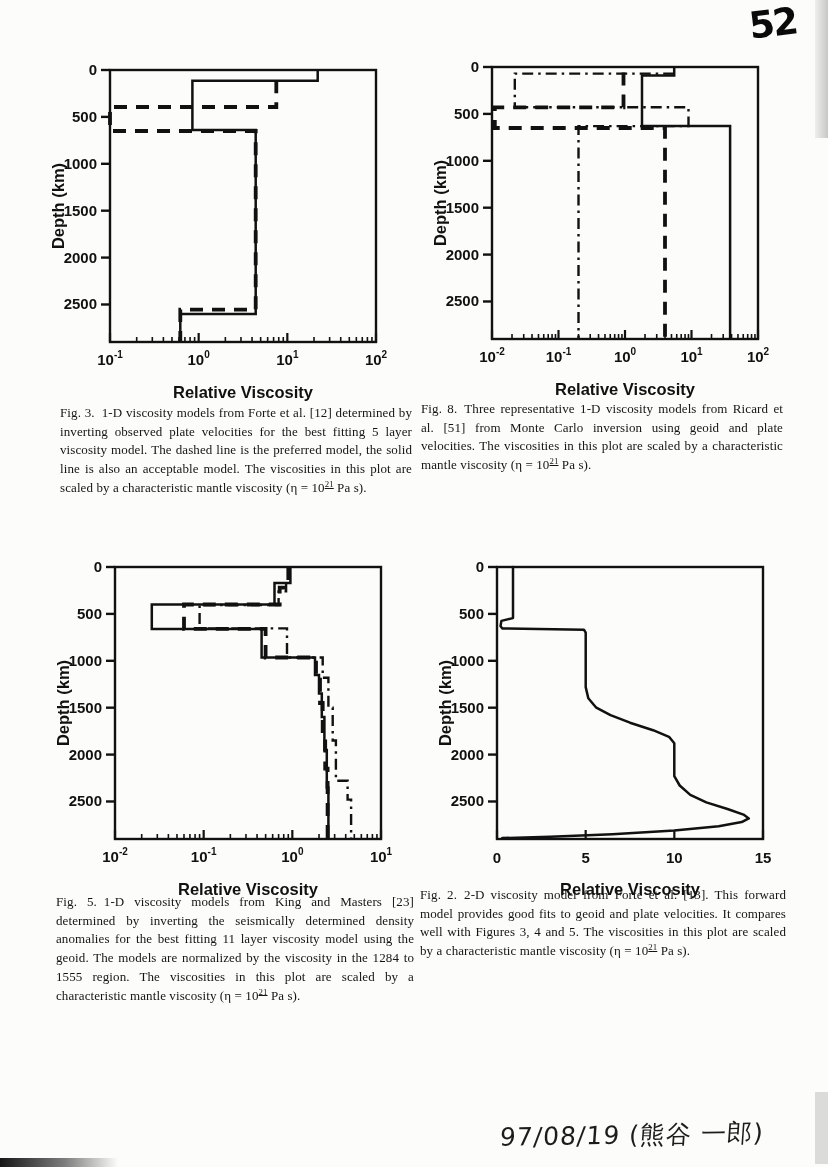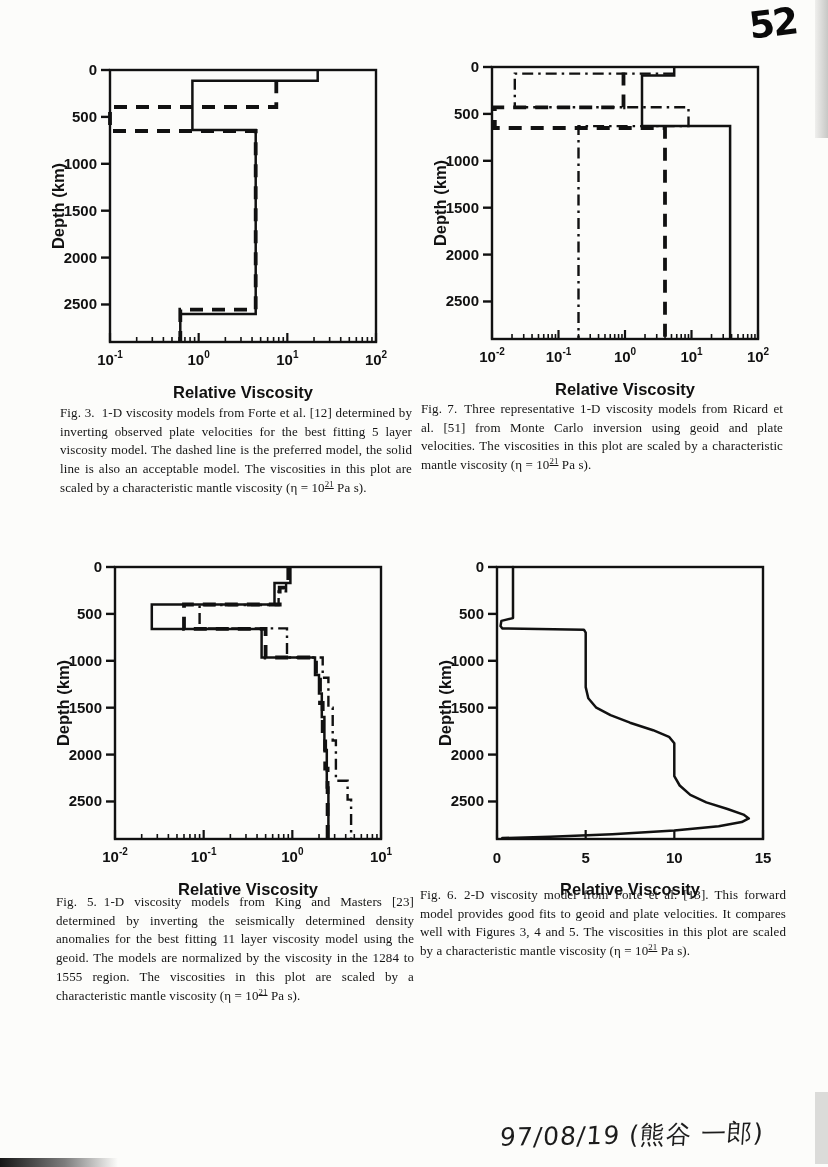--- a/index.html
+++ b/index.html
@@ -165,21 +165,21 @@
     <text x="326" y="310" text-anchor="middle" class="tick"><tspan>10</tspan><tspan dy="-7" class="sup">2</tspan></text>
     <polyline points="242.2,15.0 242.2,23.4 210.0,23.4 210.0,74.1 298.1,74.1 298.1,286.1" fill="none" stroke="#111" stroke-width="2.5" stroke-linejoin="miter"></polyline>
     <polyline points="191.5,20.6 191.5,55.3 62.8,55.3 62.8,76.0 233.0,76.0 233.0,286.1" fill="none" stroke="#111" stroke-width="3.8" stroke-linejoin="miter" stroke-dasharray="13,9"></polyline>
     <polyline points="242.2,21.6 82.8,21.6 82.8,55.3 256.5,55.3 256.5,74.1 146.5,74.1 146.5,286.1" fill="none" stroke="#111" stroke-width="2.4" stroke-linejoin="miter" stroke-dasharray="11,5,2.5,5"></polyline>
     <text x="193" y="343" text-anchor="middle" class="axis-label">Relative Viscosity</text>
     <text x="14" y="151" text-anchor="middle" class="axis-label" transform="rotate(-90 14 151)">Depth (km)</text>
   </svg>
 
 <p class="caption pos-cap3"><span class="cap-label">Fig. 3.</span><span>1-D viscosity models from Forte et al. [12] determined by inverting observed plate velocities for the best fitting 5 layer viscosity model.  The dashed line is the preferred model, the solid line is also an acceptable model.  The viscosities in this plot are scaled by a characteristic mantle viscosity (η = 10</span><sup>21</sup><span> Pa s).</span></p>
 
-<p class="caption pos-cap4"><span class="cap-label">Fig. 7.</span><span>Three representative 1-D viscosity models from Ricard et al. [51] from Monte Carlo inversion using geoid and plate velocities.  The viscosities in this plot are scaled by a characteristic mantle viscosity (η = 10</span><sup>21</sup><span> Pa s).</span></p>
+<p class="caption pos-cap4"><span class="cap-label">Fig. 8.</span><span>Three representative 1-D viscosity models from Ricard et al. [51] from Monte Carlo inversion using geoid and plate velocities.  The viscosities in this plot are scaled by a characteristic mantle viscosity (η = 10</span><sup>21</sup><span> Pa s).</span></p>
 
 <svg class="chart-svg pos-fig5" width="340" height="350">
     <rect x="60" y="15" width="266" height="272" fill="none" stroke="#111" stroke-width="2.4"></rect>
     <line x1="51" y1="15" x2="60" y2="15" stroke="#111" stroke-width="2.4"></line>
     <text x="47" y="20" text-anchor="end" class="tick">0</text>
     <line x1="51" y1="61.896551724137936" x2="60" y2="61.896551724137936" stroke="#111" stroke-width="2.4"></line>
     <text x="47" y="66.89655172413794" text-anchor="end" class="tick">500</text>
     <line x1="51" y1="108.79310344827587" x2="60" y2="108.79310344827587" stroke="#111" stroke-width="2.4"></line>
     <text x="47" y="113.79310344827587" text-anchor="end" class="tick">1000</text>
     <line x1="51" y1="155.6896551724138" x2="60" y2="155.6896551724138" stroke="#111" stroke-width="2.4"></line>
@@ -248,17 +248,17 @@
     <text x="237.33333333333331" y="311" text-anchor="middle" class="tick">10</text>
     <line x1="326" y1="278" x2="326" y2="287" stroke="#111" stroke-width="2.2"></line>
     <text x="326" y="311" text-anchor="middle" class="tick">15</text>
     <polyline points="76.0,15.0 76.0,66.1 64.4,68.9 63.5,74.1 65.3,76.4 146.9,77.7 148.7,80.7 148.7,135.1 151.3,146.3 159.3,155.7 173.5,163.2 193.0,170.7 216.1,178.2 232.0,184.8 237.3,191.3 237.3,224.2 242.7,233.5 253.3,242.9 269.3,250.4 290.5,257.0 306.5,262.6 311.8,266.4 304.7,270.1 281.7,274.3 237.3,278.6 175.3,282.3 113.2,284.7 65.3,286.1" fill="none" stroke="#111" stroke-width="2.5" stroke-linejoin="round" stroke-linecap="round"></polyline>
     <text x="193" y="343" text-anchor="middle" class="axis-label">Relative Viscosity</text>
     <text x="14" y="151" text-anchor="middle" class="axis-label" transform="rotate(-90 14 151)">Depth (km)</text>
   </svg>
 
 <p class="caption pos-cap5"><span class="cap-label">Fig. 5.</span><span>1-D viscosity models from King and Masters [23] determined by inverting the seismically determined density anomalies for the best fitting 11 layer viscosity model using the geoid.  The models are normalized by the viscosity in the 1284 to 1555 region.  The viscosities in this plot are scaled by a characteristic mantle viscosity (η = 10</span><sup>21</sup><span> Pa s).</span></p>
 
-<p class="caption pos-cap6"><span class="cap-label">Fig. 6.</span><span>2-D viscosity model from Forte et al. [13].  This forward model provides good fits to geoid and plate velocities.  It compares well with Figures 3, 4 and 5.  The viscosities in this plot are scaled by a characteristic mantle viscosity (η = 10</span><sup>21</sup><span> Pa s).</span></p>
+<p class="caption pos-cap6"><span class="cap-label">Fig. 2.</span><span>2-D viscosity model from Forte et al. [13].  This forward model provides good fits to geoid and plate velocities.  It compares well with Figures 3, 4 and 5.  The viscosities in this plot are scaled by a characteristic mantle viscosity (η = 10</span><sup>21</sup><span> Pa s).</span></p>
 
 <div class="date-note">97/08/19 (熊谷 一郎)</div>
 <div class="edge-bottom-right"></div>
 <div class="corner-bottom-left"></div>
 
 </body></html>

